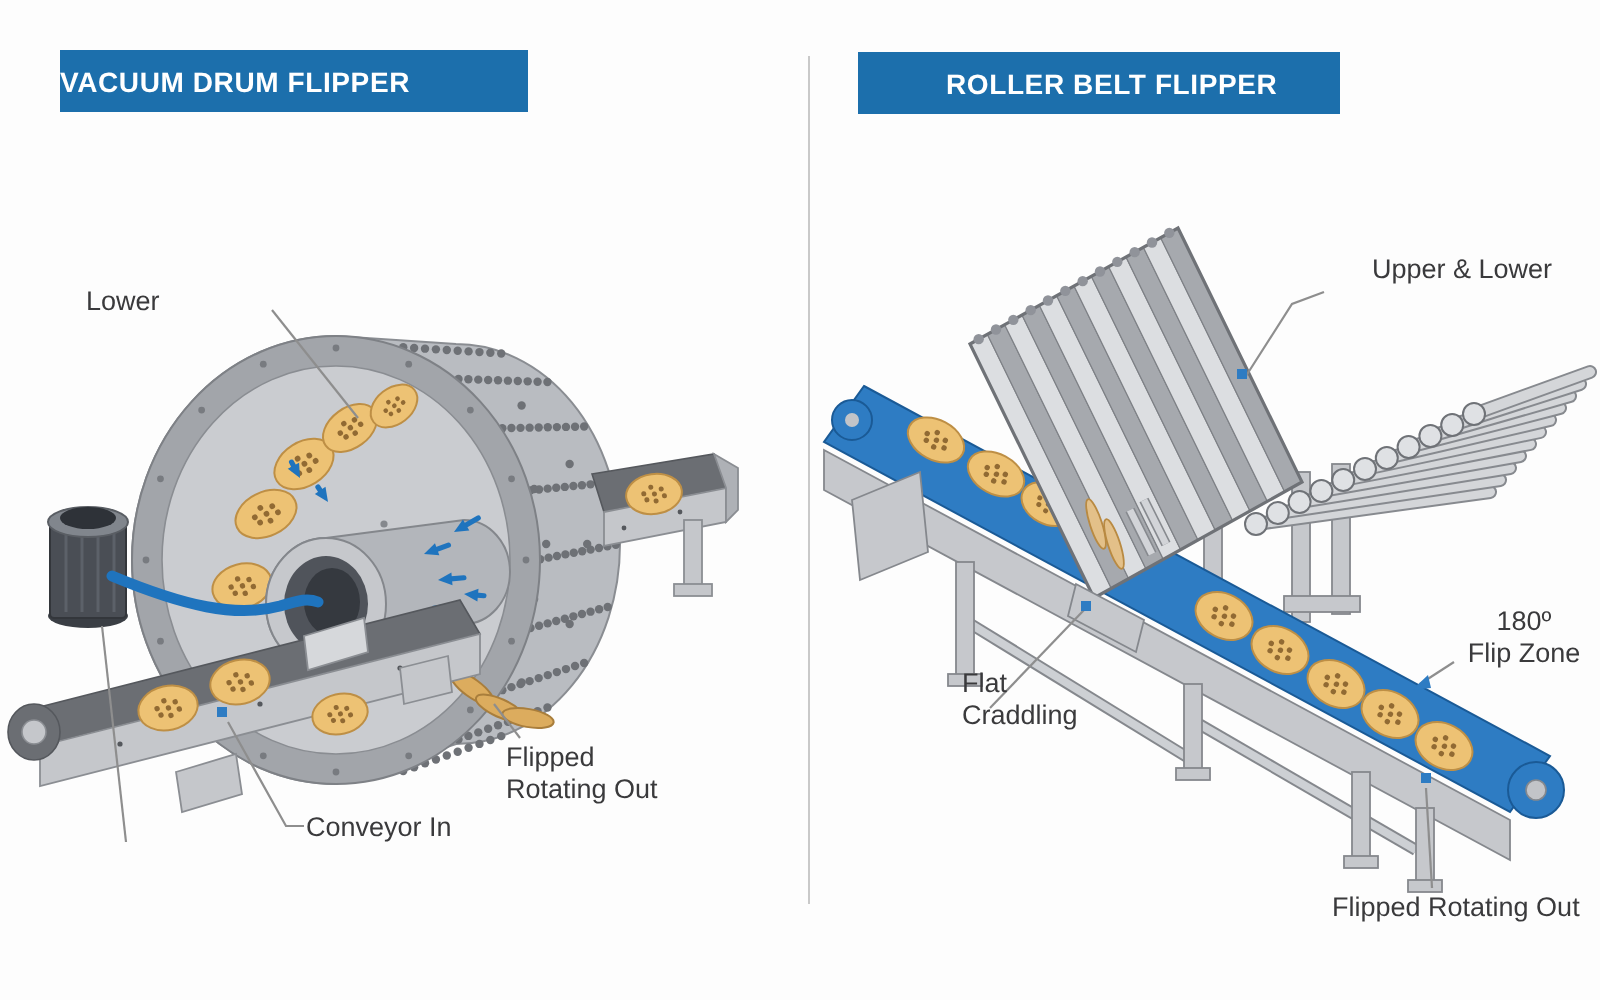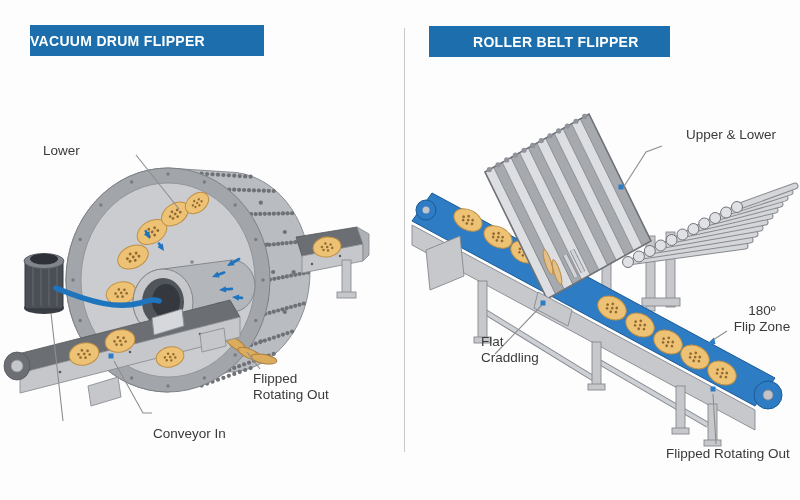--- a/index.html
+++ b/index.html
@@ -338,21 +338,21 @@
         <polyline points="152,413 143,413 114,361"></polyline>
         <line x1="260" y1="369" x2="247" y2="352"></line>
         <line x1="63" y1="421" x2="51" y2="313"></line>
       </g>
       <rect x="108.5" y="353.5" width="5" height="5" fill="#2E7CC3"></rect>
     </svg>
 
     <div class="label" style="left:43px;top:143px;width:112px;">
       <span class="ln">Lower</span>
     </div>
-    <div class="label" style="left:153px;top:426px;text-align:center;">
+    <div class="label" style="left:153px;top:406px;text-align:center;">
       <span>Conveyor In</span>
     </div>
     <div class="label" style="left:253px;top:371px;width:90px;">
       <span class="ln">Flipped</span>
       <span class="ln">Rotating Out</span>
     </div>
   </section>
 
   <div class="divider"></div>
 

